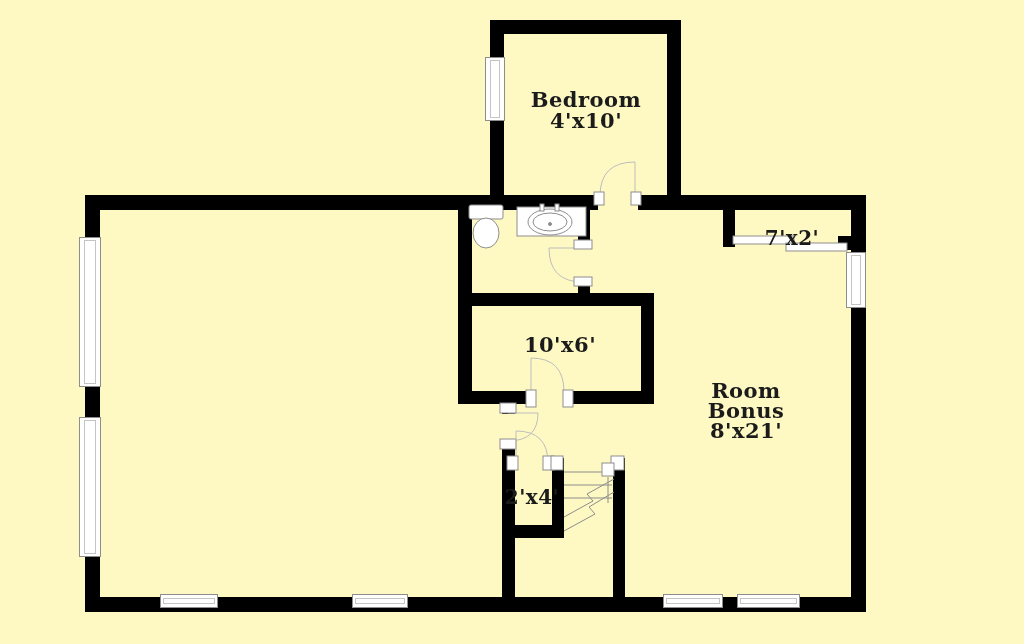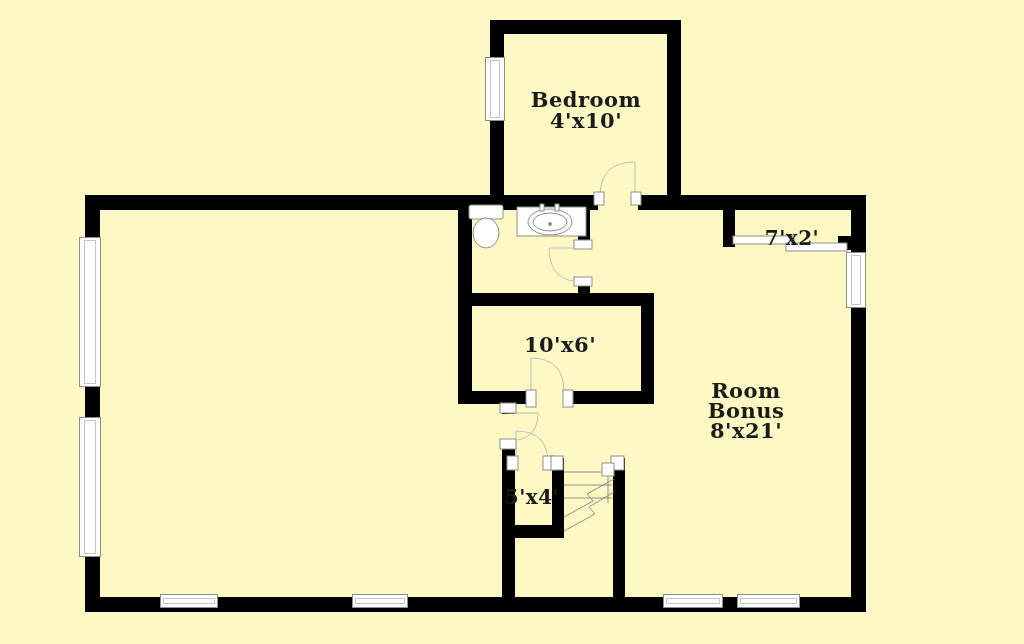--- a/index.html
+++ b/index.html
@@ -153,16 +153,16 @@
     <span>Room</span><br>
     <span>Bonus</span><br>
     <span>8'x21'</span>
   </div>
 
   <div class="room-label small" style="left:742px;top:228px;width:100px;">
     <span>7'x2'</span>
   </div>
 
   <div class="room-label small" style="left:482px;top:487px;width:100px;">
-    <span>5'x4'</span>
+    <span>2'x4'</span>
   </div>
 
 </div>
 
 </body></html>

